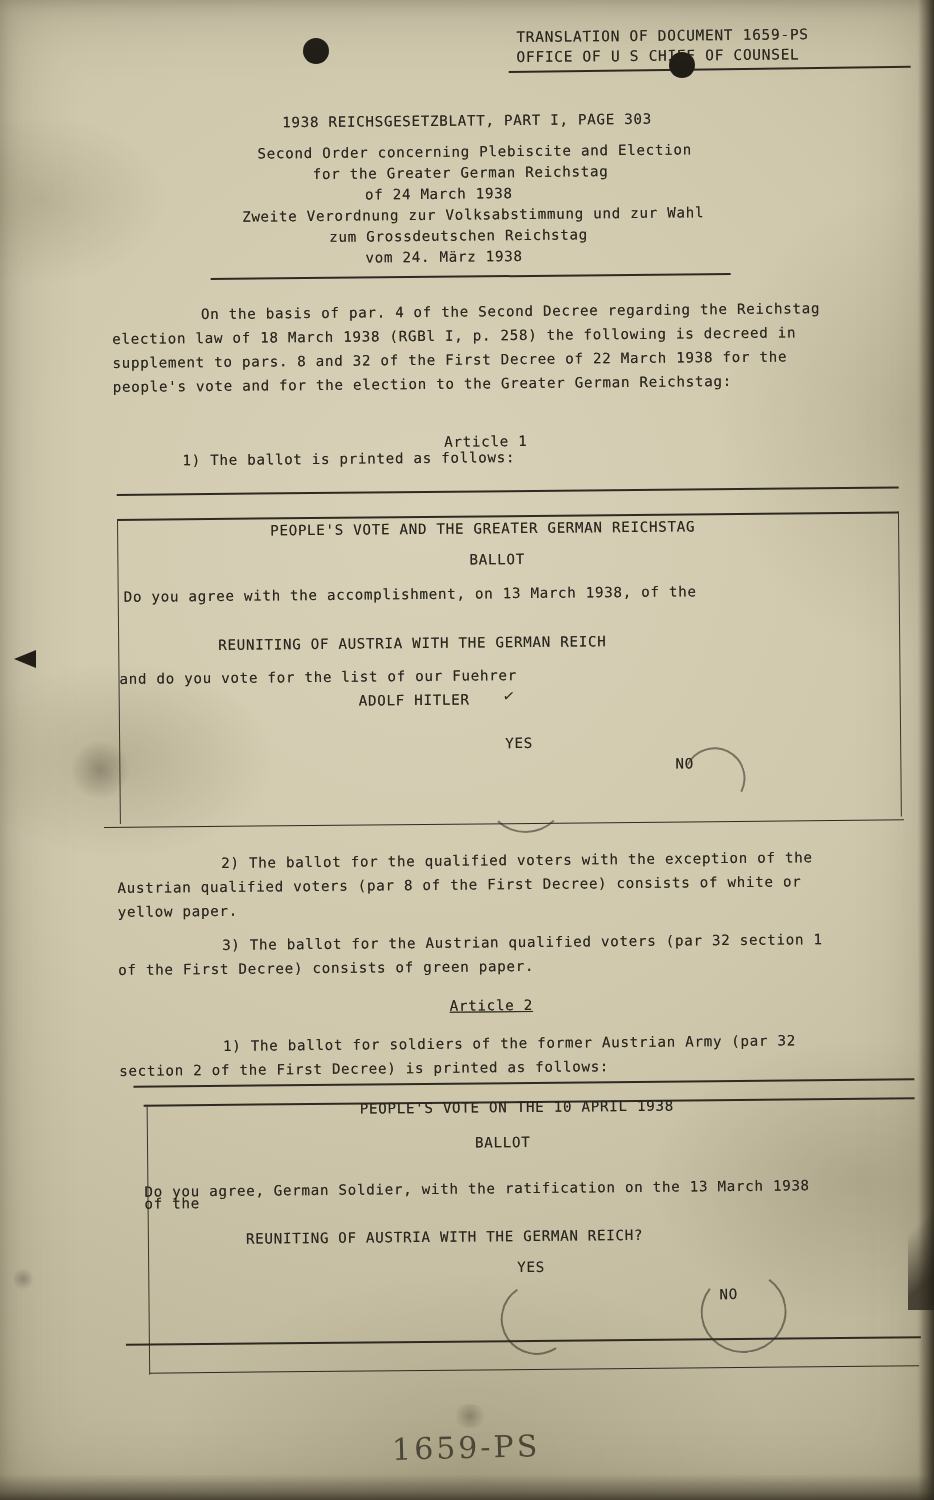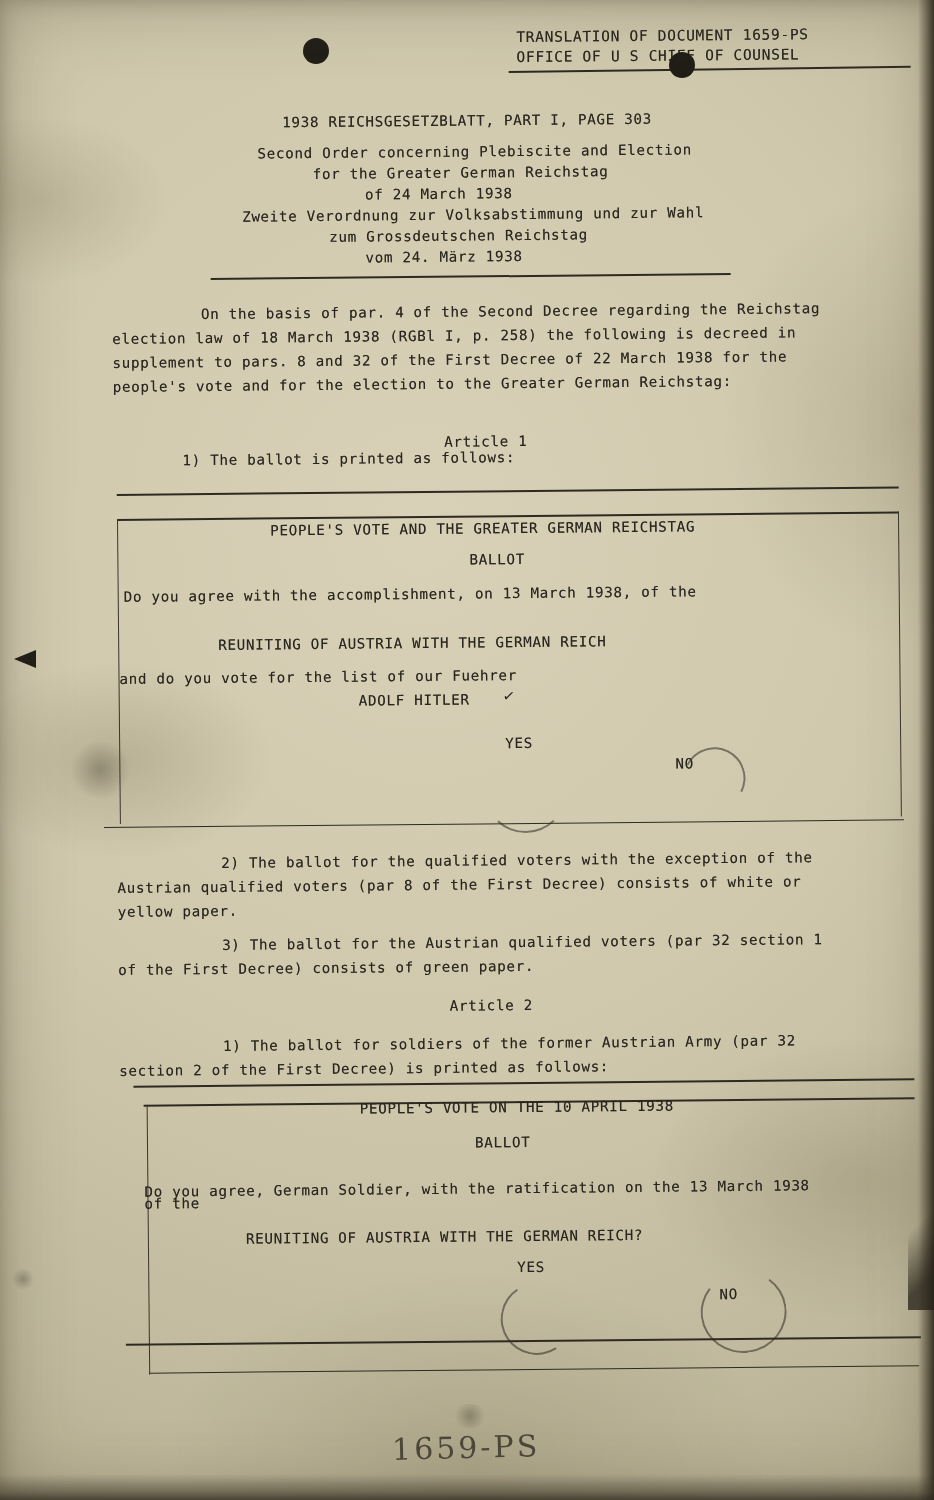--- a/index.html
+++ b/index.html
@@ -187,21 +187,21 @@
     <div class="arc clip-br" style="left:478px; top:762px; width:76px; height:72px; border-color: rgba(48,43,33,0.0) rgba(48,43,33,0.0) rgba(48,43,33,0.55) rgba(48,43,33,0.0);"></div>
     <div class="arc" style="left:676px; top:754px; width:58px; height:58px; border-color: rgba(48,43,33,0.55) rgba(48,43,33,0.55) rgba(48,43,33,0.0) rgba(48,43,33,0.0); transform: rotate(-18deg);"></div>
 
     <div class="txt" style="left:213px; top:855px;">2) The ballot for the qualified voters with the exception of the</div>
     <div class="txt" style="left:109px; top:879px;">Austrian qualified voters (par 8 of the First Decree) consists of white or</div>
     <div class="txt" style="left:109px; top:903px;">yellow paper.</div>
 
     <div class="txt" style="left:213px; top:937px;">3) The ballot for the Austrian qualified voters (par 32 section 1</div>
     <div class="txt" style="left:109px; top:961px;">of the First Decree) consists of green paper.</div>
 
-    <div class="txt" style="left:440px; top:1000px;">Article 2</div>
+    <div class="txt" style="left:440px; top:1000px;text-decoration:underline;">Article 2</div>
     <div class="txt" style="left:213px; top:1038px;">1) The ballot for soldiers of the former Austrian Army (par 32</div>
     <div class="txt" style="left:109px; top:1062px;">section 2 of the First Decree) is printed as follows:</div>
 
     <div class="rule" style="left:123px; top:1087px; width:781px;"></div>
     <div class="rule" style="left:133px; top:1106px; width:771px;"></div>
     <div class="rule vert" style="left:136px; top:1106px; width:1px; height:270px;"></div>
     <div class="rule" style="left:136px; top:1374px; width:770px; height:1px;"></div>
     <div class="rule" style="left:113px; top:1345px; width:795px; height:2px;"></div>
 
     <div class="txt" style="left:349px; top:1102px;">PEOPLE'S VOTE ON THE 10 APRIL 1938</div>

